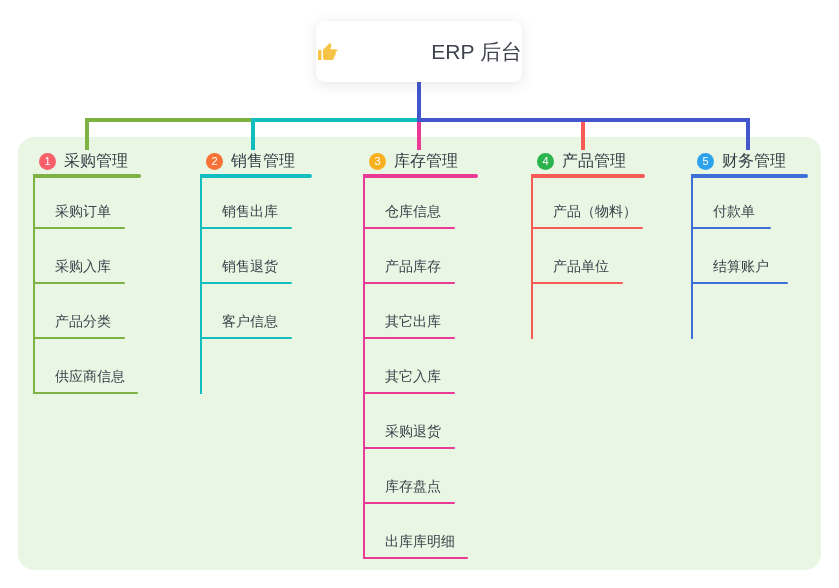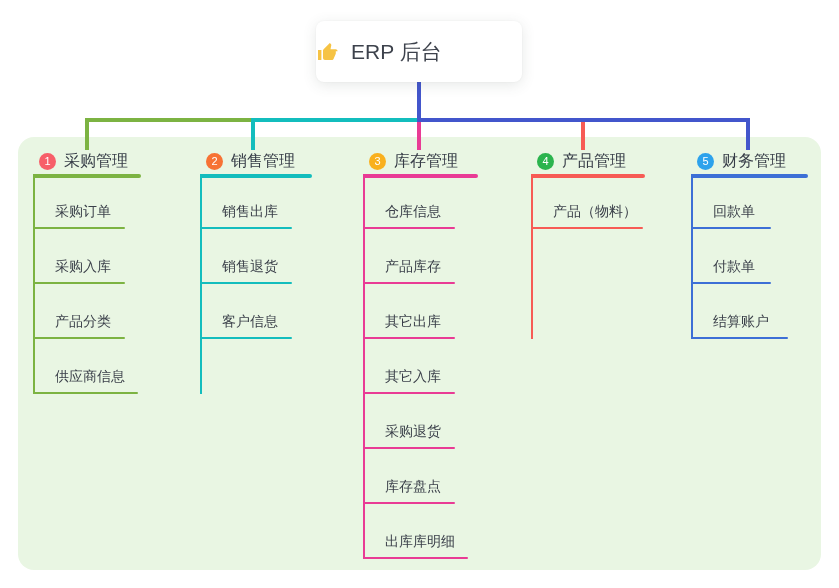--- a/index.html
+++ b/index.html
@@ -11,21 +11,21 @@
   }
   .panel{
     position:absolute;left:18px;top:137px;width:803px;height:433px;
     background:var(--panel,#e9f6e3);border-radius:16px;
   }
   .connectors{position:absolute;left:0;top:0;width:839px;height:588px;pointer-events:none;}
   .root-card{
     position:absolute;left:316px;top:21px;width:206px;height:61px;
     background:#ffffff;border-radius:8px;
     box-shadow:0 3px 14px rgba(60,80,70,.13),0 0 2px rgba(0,0,0,.05);
-    display:flex;align-items:center;justify-content:flex-start;gap:11px;
+    display:flex;align-items:center;justify-content:space-between;gap:11px;
     font-size:21px;color:#3d424c;
   }
   .branch{position:absolute;top:148px;}
   .topic{
     position:relative;height:26px;display:flex;align-items:center;gap:8px;
     padding-left:6px;box-sizing:border-box;font-size:16px;color:#363c47;
   }
   .topic::after{
     content:"";position:absolute;left:0;right:0;bottom:-4px;height:4px;
     border-radius:2px;background:var(--line);
@@ -144,33 +144,33 @@
 <div class="branch" style="left: 531px; --line: #f75b55;">
   <div class="topic" style="width:114px">
     <span class="badge" style="--badge: #2bb44e;">4</span>
     <span>产品管理</span>
   </div>
   <div class="children">
     <div class="spine" style="height:165px"></div>
     <div class="child" style="width:112px">
         <span class="child-label">产品（物料）</span>
       </div>
+    <div class="child" style="width:92px">
+        <span class="child-label">产品单位</span>
+      </div>
   </div>
 </div>
 
 <div class="branch" style="left: 691px; --line: #3d6fd6;">
   <div class="topic" style="width:117px">
     <span class="badge" style="--badge: #2da2ec;">5</span>
     <span>财务管理</span>
   </div>
   <div class="children">
     <div class="spine" style="height:165px"></div>
     <div class="child" style="width:80px">
-        <span class="child-label">回款单</span>
-      </div>
-    <div class="child" style="width:80px">
         <span class="child-label">付款单</span>
       </div>
     <div class="child" style="width:97px">
         <span class="child-label">结算账户</span>
       </div>
   </div>
 </div>
 
 </body></html>

